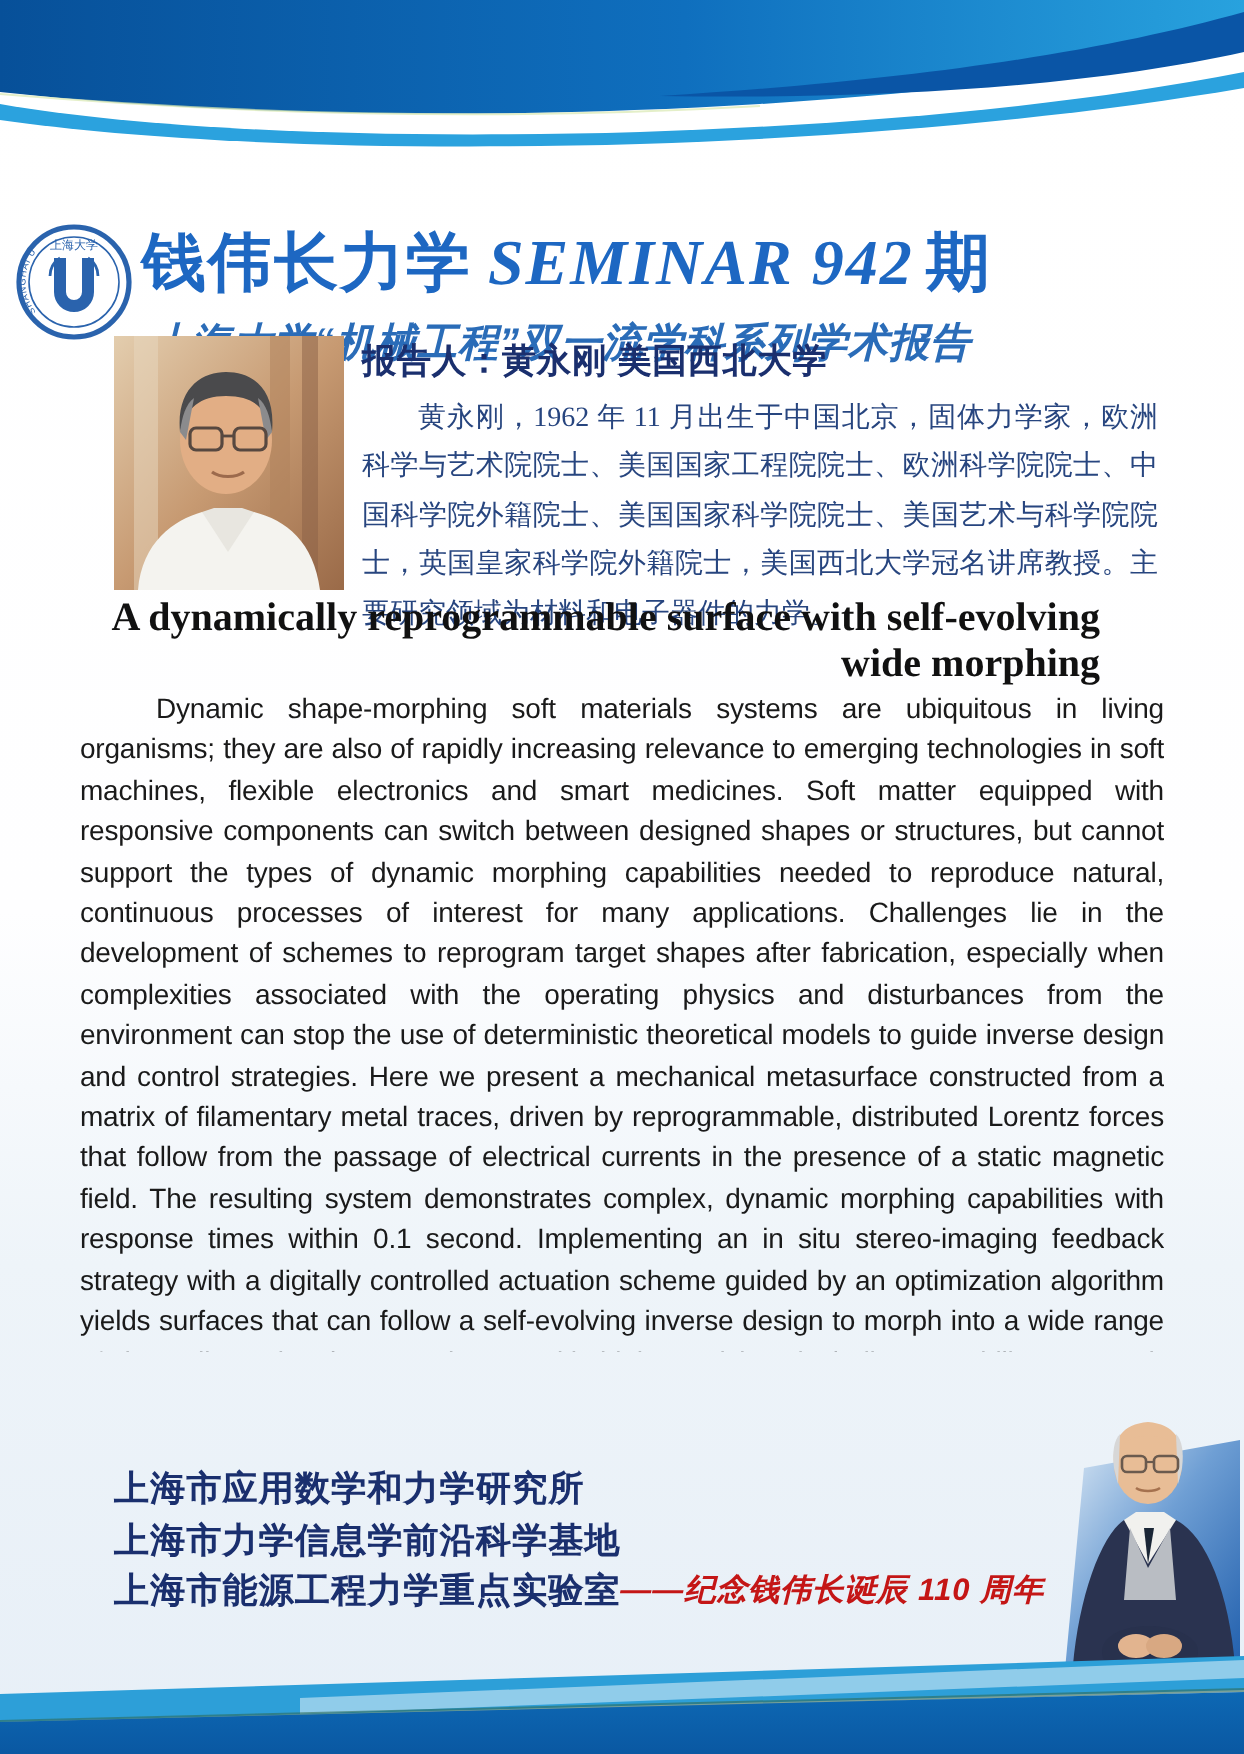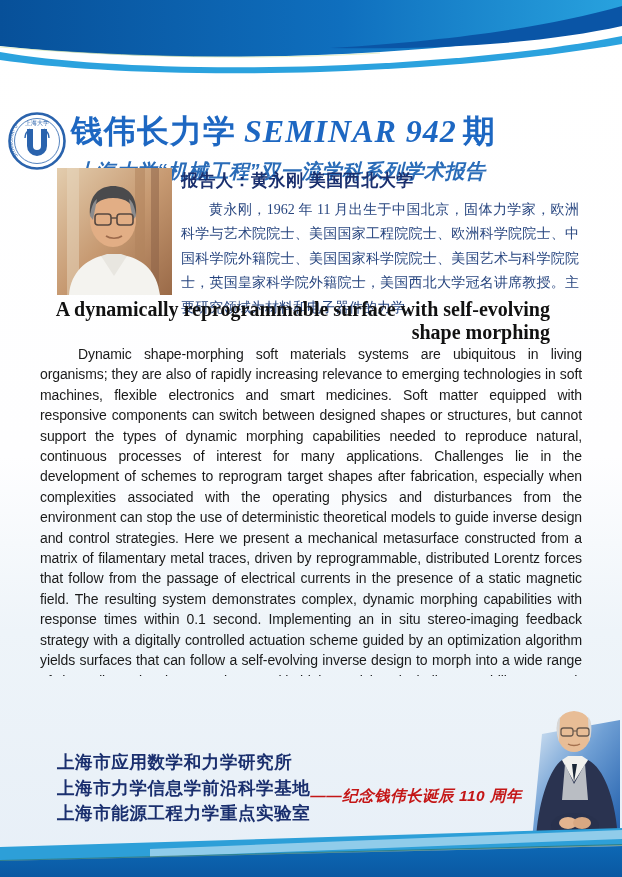--- a/index.html
+++ b/index.html
@@ -38,21 +38,21 @@
     font-size:20px;line-height:22.5px;color:#111;margin:0;
   }
   .abstract{
     position:absolute;top:344px;left:40px;width:542px;height:332px;overflow:hidden;
     margin:0;font-size:14px;line-height:20.4px;color:#1a1a1a;text-align:justify;
     text-indent:38px;letter-spacing:-0.1px;
   }
   
   .meta{position:absolute;top:690px;left:57px;}
   .meta div{font-size:17px;font-weight:bold;color:#1a2f6e;line-height:28px;letter-spacing:0.4px;}
-  .organizer-list{position:absolute;top:750px;left:57px;}
+  .organizer-list{position:absolute;top:732px;left:57px;}
   .organizer-item{font-size:17.5px;font-weight:bold;color:#1a2f6e;line-height:25.5px;letter-spacing:0.6px;}
   
   .slogan{position:absolute;top:787px;left:268px;width:254px;text-align:right;color:#c41616;font-weight:bold;}
   .slogan div{font-size:15.5px;line-height:18.5px;letter-spacing:0.5px;font-style:italic;}
   .qian-photo{position:absolute;top:690px;right:2px;display:block;}
   
   .footer-wave{position:absolute;bottom:0;left:0;display:block;}
 </style>
 </head>
 <body>
@@ -120,21 +120,21 @@
       <path d="M49,68 C53,71 61,71 65,68" stroke="#9c6a4c" stroke-width="1.6" fill="none"></path>
     </svg>
     <div class="speaker-text">
       <div class="speaker-name-line">报告人：黄永刚 美国西北大学</div>
       <p class="speaker-bio">黄永刚，1962 年 11 月出生于中国北京，固体力学家，欧洲科学与艺术院院士、美国国家工程院院士、欧洲科学院院士、中国科学院外籍院士、美国国家科学院院士、美国艺术与科学院院士，英国皇家科学院外籍院士，美国西北大学冠名讲席教授。主要研究领域为材料和电子器件的力学。</p>
     </div>
   </div>
 
   <h2 class="talk-title">
     <div>A dynamically reprogrammable surface with self-evolving</div>
-    <div>shape morphing</div>
+    <div>wide morphing</div>
   </h2>
   <p class="abstract">Dynamic shape-morphing soft materials systems are ubiquitous in living organisms; they are also of rapidly increasing relevance to emerging technologies in soft machines, flexible electronics and smart medicines. Soft matter equipped with responsive components can switch between designed shapes or structures, but cannot support the types of dynamic morphing capabilities needed to reproduce natural, continuous processes of interest for many applications.  Challenges lie in the development of schemes to reprogram target shapes after fabrication, especially when complexities associated with the operating physics and disturbances from the environment can stop the use of deterministic theoretical models to guide inverse design and control strategies. Here we present a mechanical metasurface constructed from a matrix of filamentary metal traces, driven by reprogrammable, distributed Lorentz forces that follow from the passage of electrical currents in the presence of a static magnetic field.  The resulting system demonstrates complex, dynamic morphing capabilities with response times within 0.1 second. Implementing an in situ stereo-imaging feedback strategy with a digitally controlled actuation scheme guided by an optimization algorithm yields surfaces that can follow a self-evolving inverse design to morph into a wide range of three-dimensional target shapes with high precision, including an ability to morph against extrinsic or intrinsic perturbations. These concepts support a data-driven approach to the design of dynamic soft matter, with many unique characteristics.</p>
 
 
   <div class="organizer-list">
     <div class="organizer-item">上海市应用数学和力学研究所</div>
     <div class="organizer-item">上海市力学信息学前沿科学基地</div>
     <div class="organizer-item">上海市能源工程力学重点实验室</div>
   </div>
 

